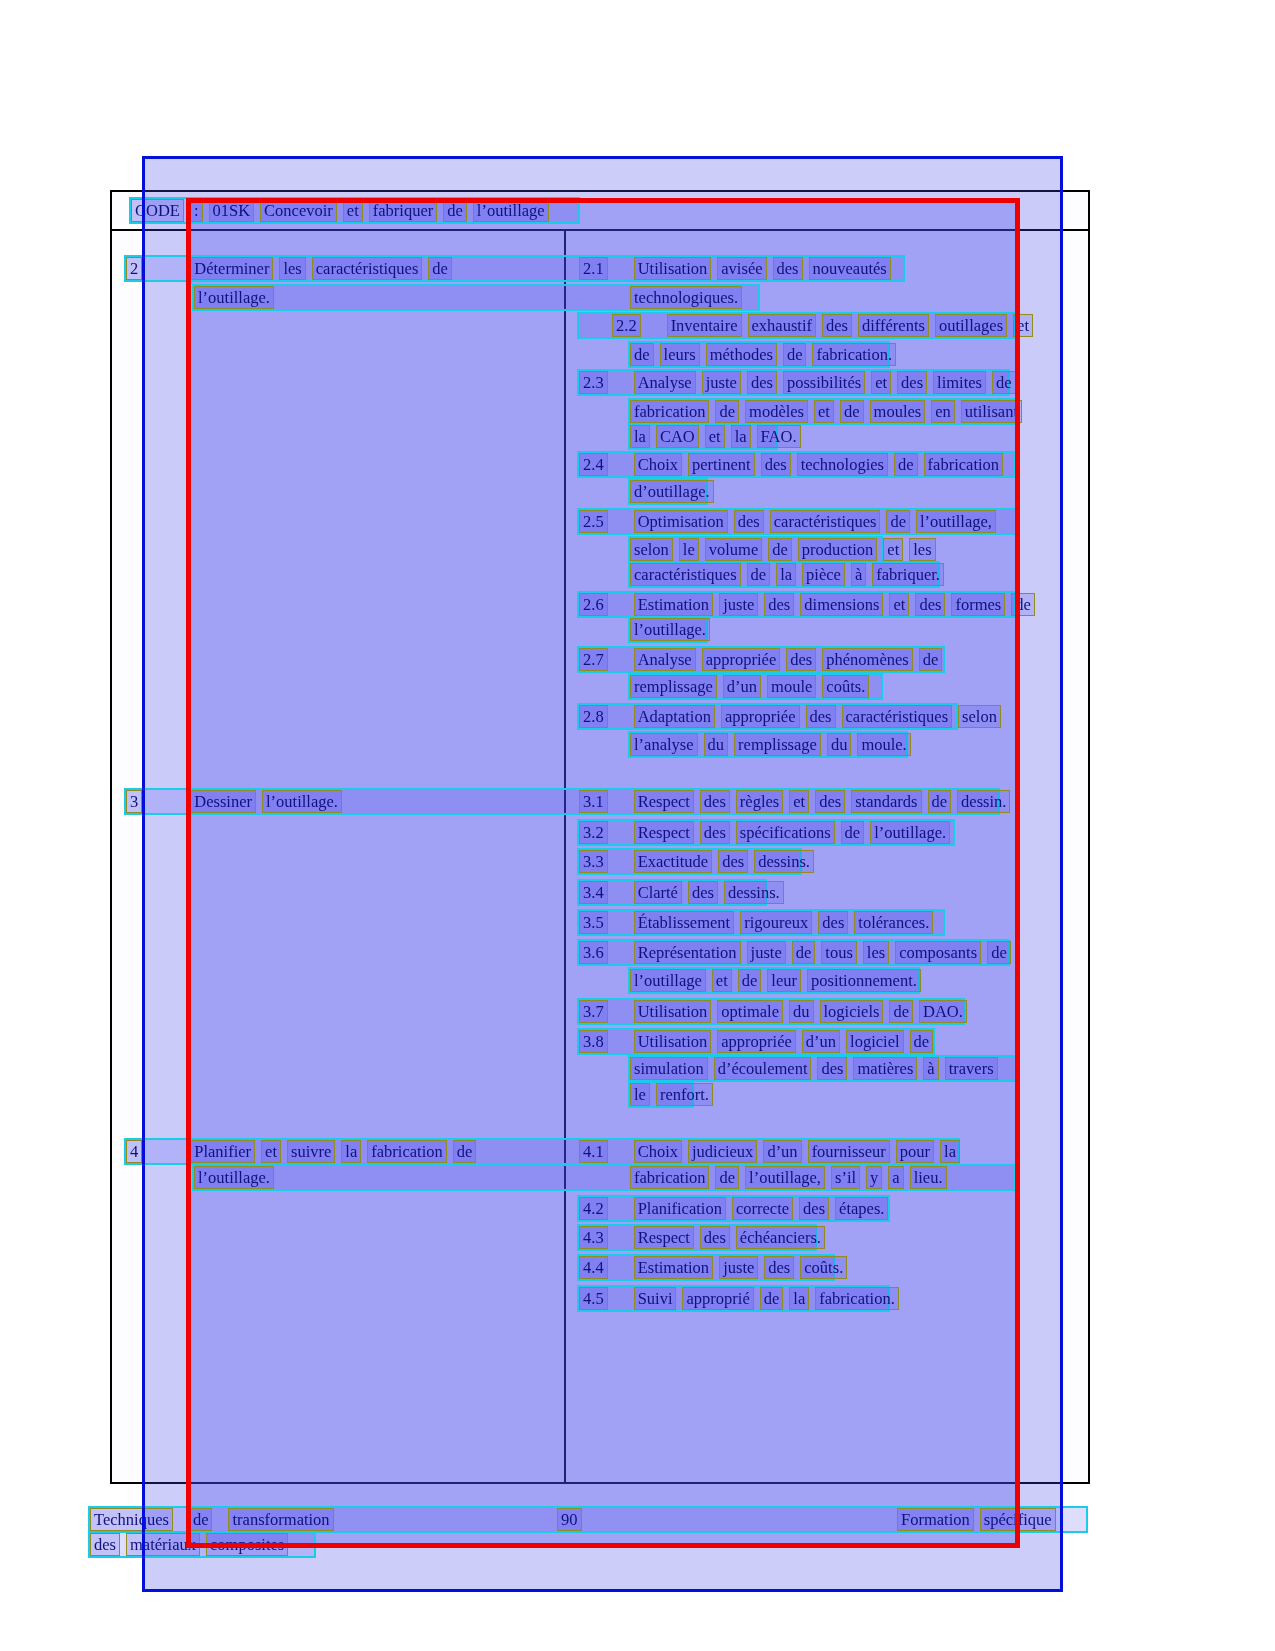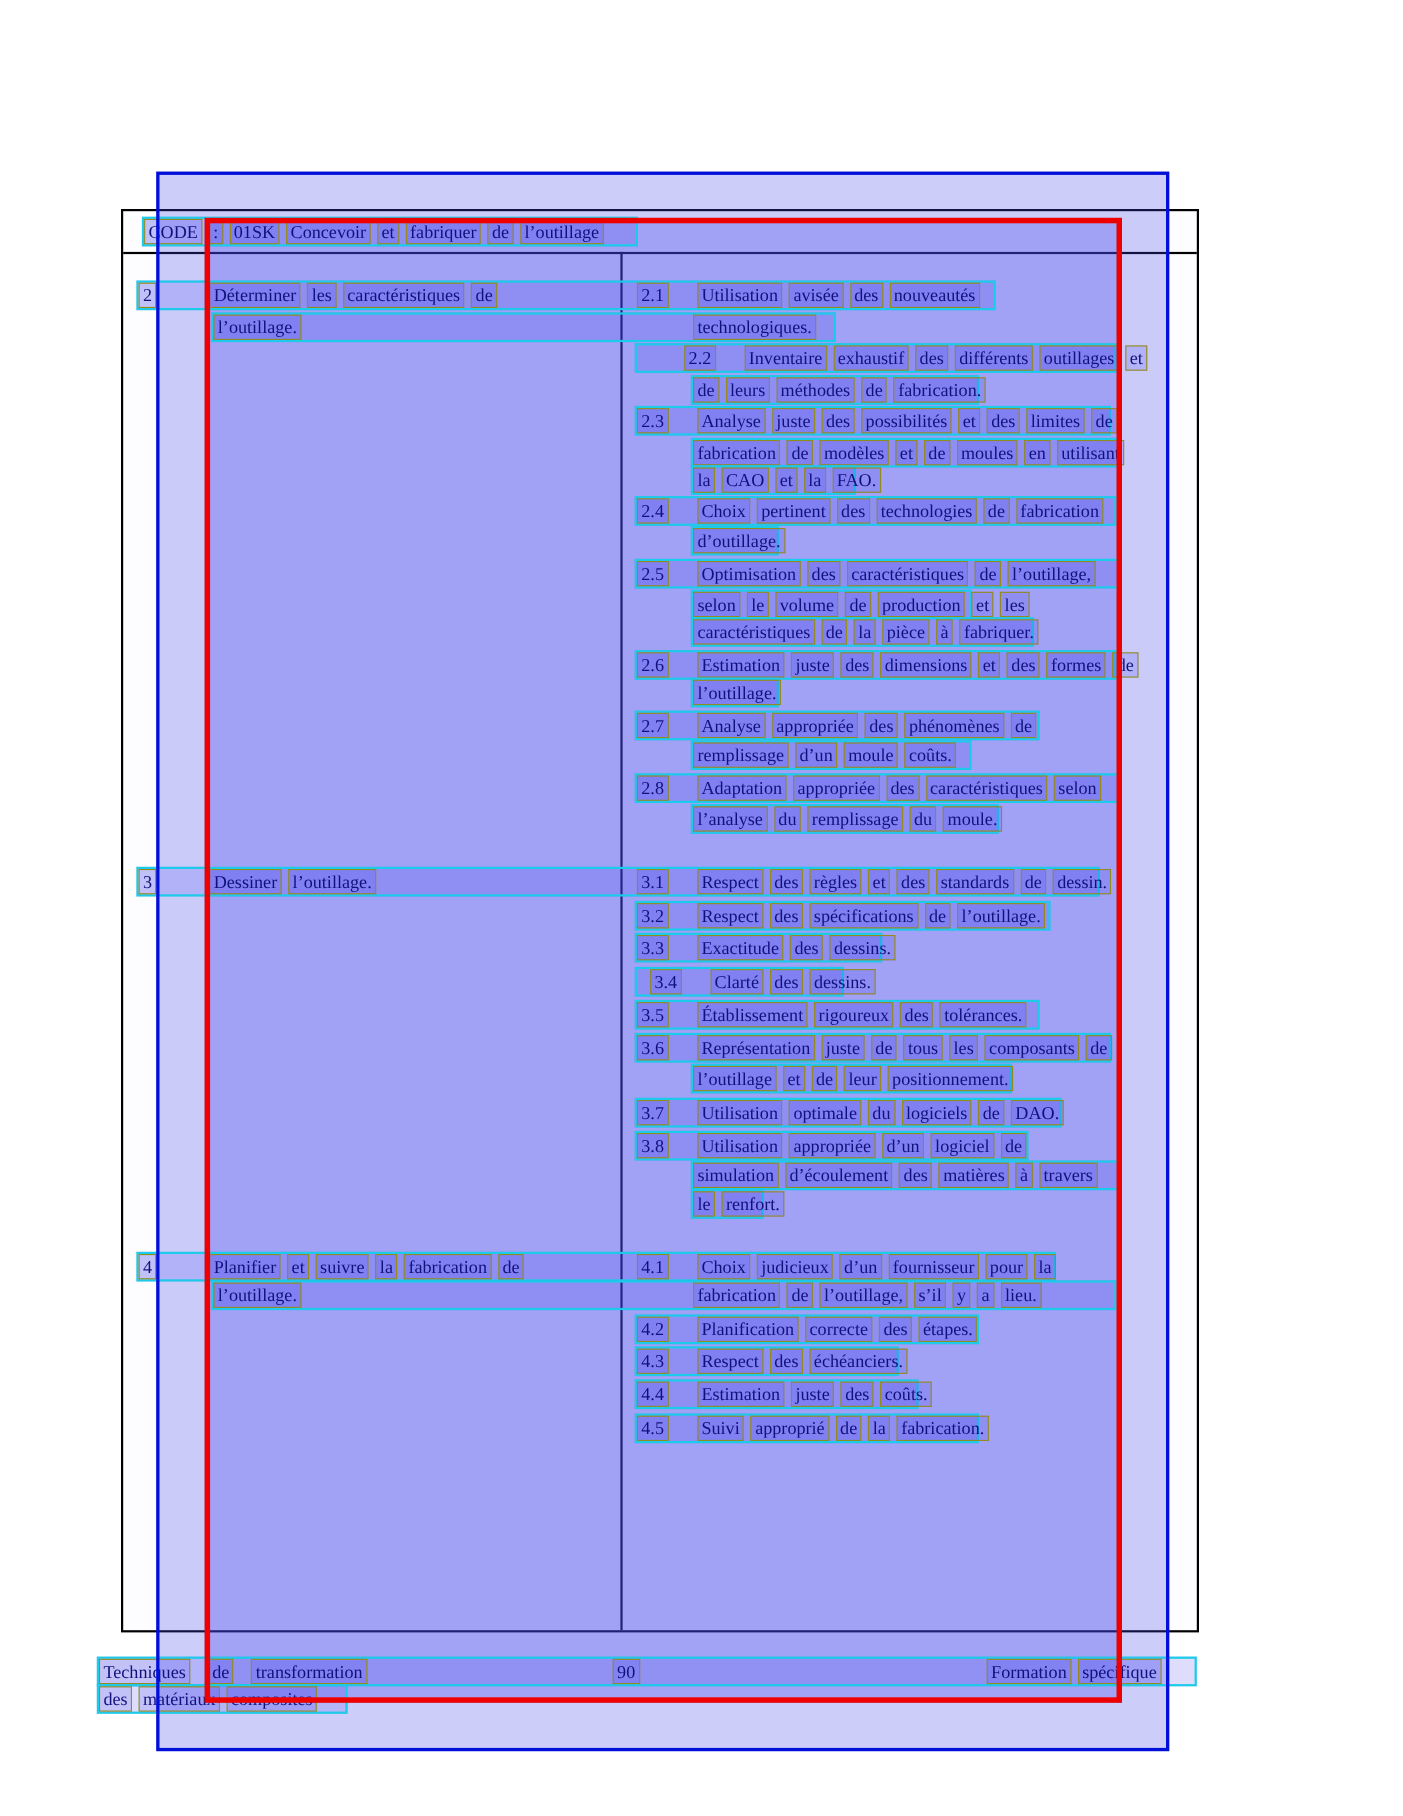--- a/index.html
+++ b/index.html
@@ -95,21 +95,21 @@
       </div>
       <div class="line" style="left: 192px; top: 284px; width: 568px;">
         <div class="seg" style="left: 0px;">
           <span class="word">l’outillage.</span>
         </div>
         <div class="seg" style="left: 436px;">
           <span class="word">technologiques.</span>
         </div>
       </div>
       <div class="line" style="left: 577px; top: 312px; width: 438px;">
-        <div class="seg" style="left: 18px; padding-left: 25px;">
+        <div class="seg" style="left: 8px; padding-left: 25px;">
           <span class="word num">2.2</span>
           <span class="word">Inventaire</span>
           <span class="word">exhaustif</span>
           <span class="word">des</span>
           <span class="word">différents</span>
           <span class="word">outillages</span>
           <span class="word">et</span>
         </div>
       </div>
       <div class="line" style="left: 628px; top: 341px; width: 262px;">
@@ -231,21 +231,21 @@
         </div>
       </div>
       <div class="line" style="left: 628px; top: 673px; width: 255px;">
         <div class="seg" style="left: 0px;">
           <span class="word">remplissage</span>
           <span class="word">d’un</span>
           <span class="word">moule</span>
           <span class="word">coûts.</span>
         </div>
       </div>
-      <div class="line" style="left: 577px; top: 703px; width: 443px;">
+      <div class="line" style="left: 577px; top: 703px; width: 381px;">
         <div class="seg" style="left: 0px;">
           <span class="word num">2.8</span>
           <span class="word">Adaptation</span>
           <span class="word">appropriée</span>
           <span class="word">des</span>
           <span class="word">caractéristiques</span>
           <span class="word">selon</span>
         </div>
       </div>
       <div class="line" style="left: 628px; top: 731px; width: 280px;">
@@ -287,21 +287,21 @@
       </div>
       <div class="line" style="left: 577px; top: 848px; width: 225px;">
         <div class="seg" style="left: 0px;">
           <span class="word num">3.3</span>
           <span class="word">Exactitude</span>
           <span class="word">des</span>
           <span class="word">dessins.</span>
         </div>
       </div>
       <div class="line" style="left: 577px; top: 879px; width: 190px;">
-        <div class="seg" style="left: 0px; padding-left: 12px;">
+        <div class="seg" style="left: 0px;">
           <span class="word num">3.4</span>
           <span class="word">Clarté</span>
           <span class="word">des</span>
           <span class="word">dessins.</span>
         </div>
       </div>
       <div class="line" style="left: 577px; top: 909px; width: 368px; padding-left: 13px;">
         <div class="seg" style="left: 0px;">
           <span class="word num">3.5</span>
           <span class="word">Établissement</span>

